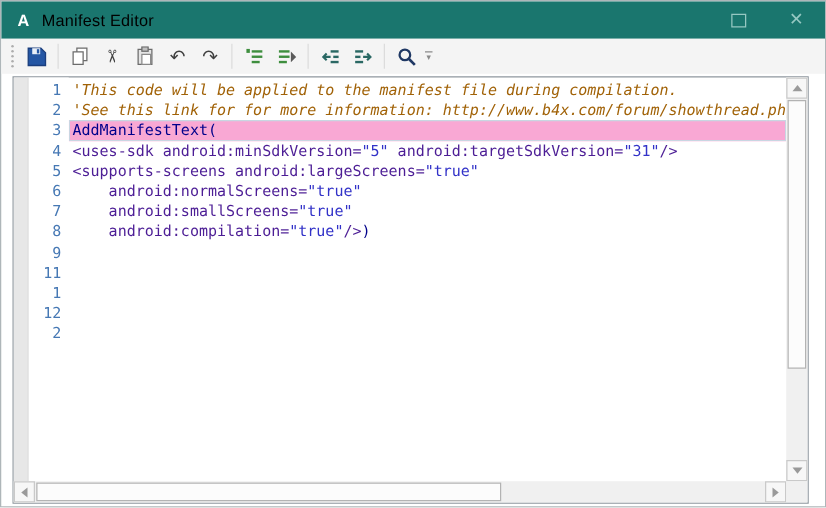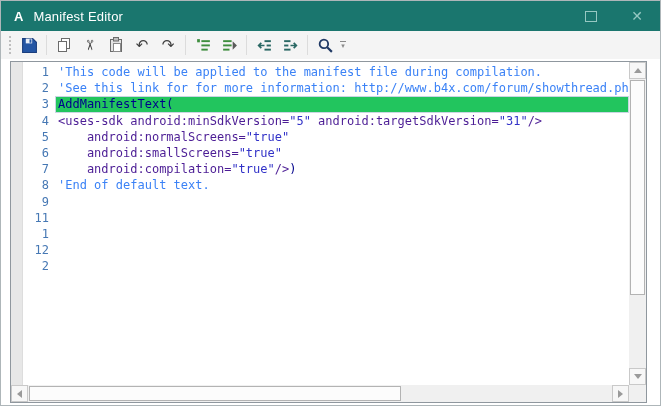--- a/index.html
+++ b/index.html
@@ -7,21 +7,21 @@
     position:relative;width:661px;height:406px;box-sizing:border-box;
     border:1px solid #AEB6B9;background:#FFFFFF;overflow:hidden;
     box-shadow:0 2px 8px rgba(0,0,0,.25);
   }
   
   .titlebar{
     position:absolute;left:0;top:0;right:0;height:30px;background:#1A766E;
     display:flex;align-items:center;padding:0 0 0 13px;box-sizing:border-box;
   }
   .titlebar .logo{color:#FFFFFF;font-weight:bold;font-size:13px;}
-  .titlebar .title{color:#ffffff;font-size:13px;margin-left:10px;letter-spacing:.2px;}
+  .titlebar .title{color:#000000;font-size:13px;margin-left:10px;letter-spacing:.2px;}
   .titlebar .tspacer{flex:1;}
   .win-btn{width:46px;height:30px;display:flex;align-items:center;justify-content:center;cursor:default;}
   .max-glyph{width:10px;height:9px;border:1px solid #96C8C2;display:block;}
   .close-glyph{color:#96C8C2;font-size:14px;line-height:1;font-family:"DejaVu Sans",sans-serif;}
   
   .toolbar{
     position:absolute;left:0;top:30px;right:0;height:28px;background:#F4F4F4;
     display:flex;align-items:center;padding-left:6px;box-sizing:border-box;
   }
   .grip{display:flex;flex-direction:column;gap:2px;margin:0 5px 0 2px;}
@@ -50,22 +50,22 @@
   .gutter .ln{height:16.2px;line-height:16.2px;padding-right:6px;}
   .code-view{
     position:absolute;left:44px;top:0;right:17px;bottom:17px;overflow:hidden;
     padding-top:2px;box-sizing:border-box;
     font-family:"DejaVu Sans Mono",monospace;font-size:12px;
   }
   .code-line{
     height:16.2px;line-height:16.2px;white-space:pre;padding-left:3px;
     width:max-content;min-width:100%;box-sizing:border-box;
   }
-  .code-line.current{background:#22c55e;box-shadow:inset 0 0 0 1px #C9D6E2;}
-  .tok-comment{color:#3b82f6;}
+  .code-line.current{background:#f9a8d4;box-shadow:inset 0 0 0 1px #C9D6E2;}
+  .tok-comment{color:#a16207;font-style:italic;}
   .tok-kw{color:#00008B;}
   .tok-xml{color:#4c1d95;}
   .tok-str{color:#3232C8;}
   
   .vscroll{position:absolute;top:0;right:0;width:17px;bottom:17px;background:#F0F0F0;}
   .hscroll{position:absolute;left:0;bottom:0;right:17px;height:17px;background:#F0F0F0;}
   .corner{position:absolute;right:0;bottom:0;width:17px;height:17px;background:#F0F0F0;}
   .sb-btn{
     position:absolute;width:15px;height:15px;background:#F7F7F7;border:1px solid #C9C9C9;
     display:flex;align-items:center;justify-content:center;box-sizing:content-box;
@@ -199,24 +199,24 @@
         <div class="ln">11</div>
         <div class="ln">1</div>
         <div class="ln">12</div>
         <div class="ln">2</div>
       </div>
     <div class="code-view">
         <div class="code-line"><span class="tok-comment">'This code will be applied to the manifest file during compilation.</span></div>
         <div class="code-line"><span class="tok-comment">'See this link for for more information: http://www.b4x.com/forum/showthread.php</span></div>
         <div class="code-line current"><span class="tok-kw">AddManifestText(</span></div>
         <div class="code-line"><span class="tok-xml">&lt;uses-sdk android:minSdkVersion=</span><span class="tok-str">"5"</span><span class="tok-xml"> android:targetSdkVersion=</span><span class="tok-str">"31"</span><span class="tok-xml">/&gt;</span></div>
+        <div class="code-line"><span class="tok-xml">&lt;supports-screens android:largeScreens=</span><span class="tok-str">"true"</span></div>
         <div class="code-line"><span class="tok-xml">    android:normalScreens=</span><span class="tok-str">"true"</span></div>
         <div class="code-line"><span class="tok-xml">    android:smallScreens=</span><span class="tok-str">"true"</span></div>
         <div class="code-line"><span class="tok-xml">    android:compilation=</span><span class="tok-str">"true"</span><span class="tok-xml">/&gt;</span><span class="tok-kw">)</span></div>
-        <div class="code-line"><span class="tok-comment">'End of default text.</span></div>
         <div class="code-line"></div>
       </div>
 
     <div class="vscroll">
       <span class="sb-btn up">
           <span class="tri tri-up"></span>
         </span>
       <div class="vthumb"></div>
       <span class="sb-btn down">
           <span class="tri tri-down"></span>

